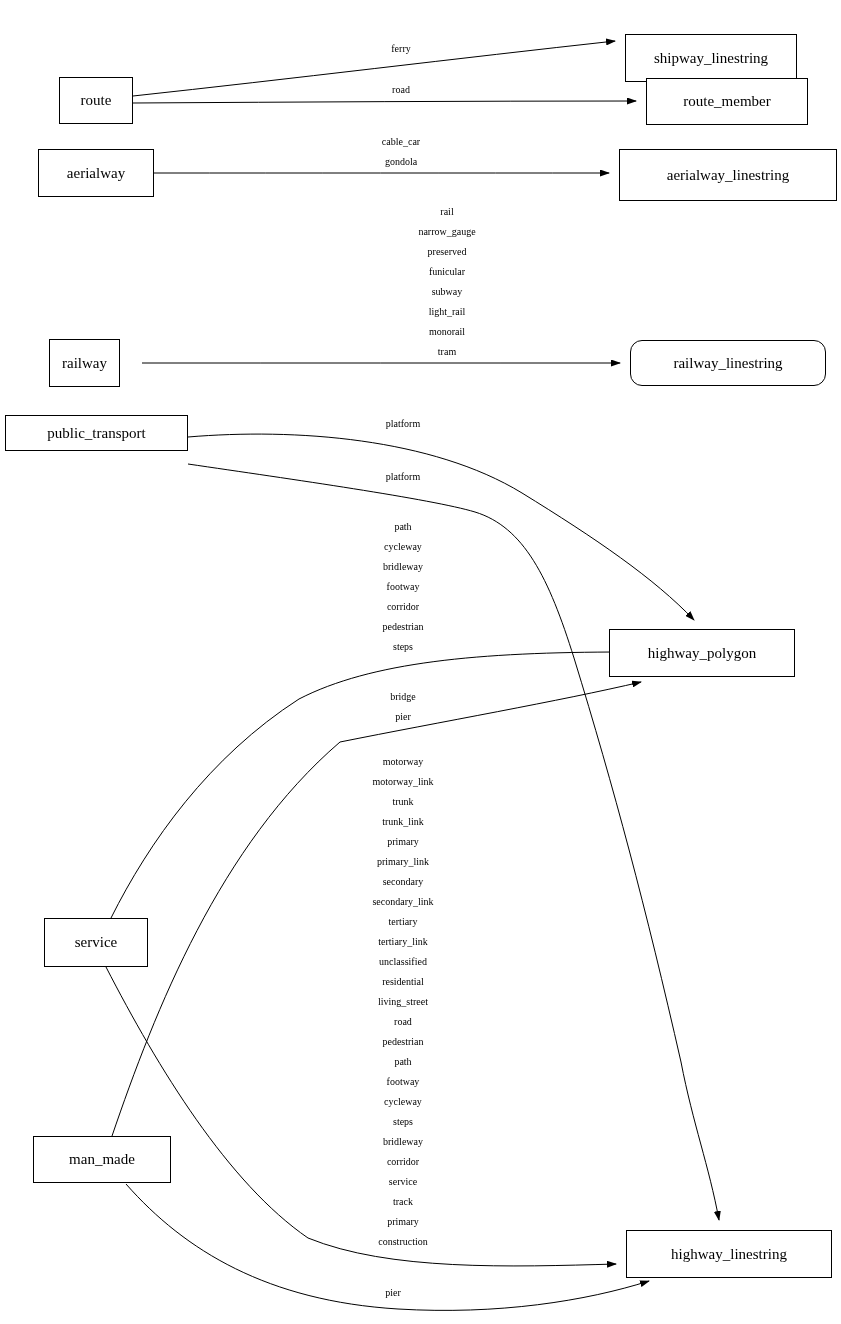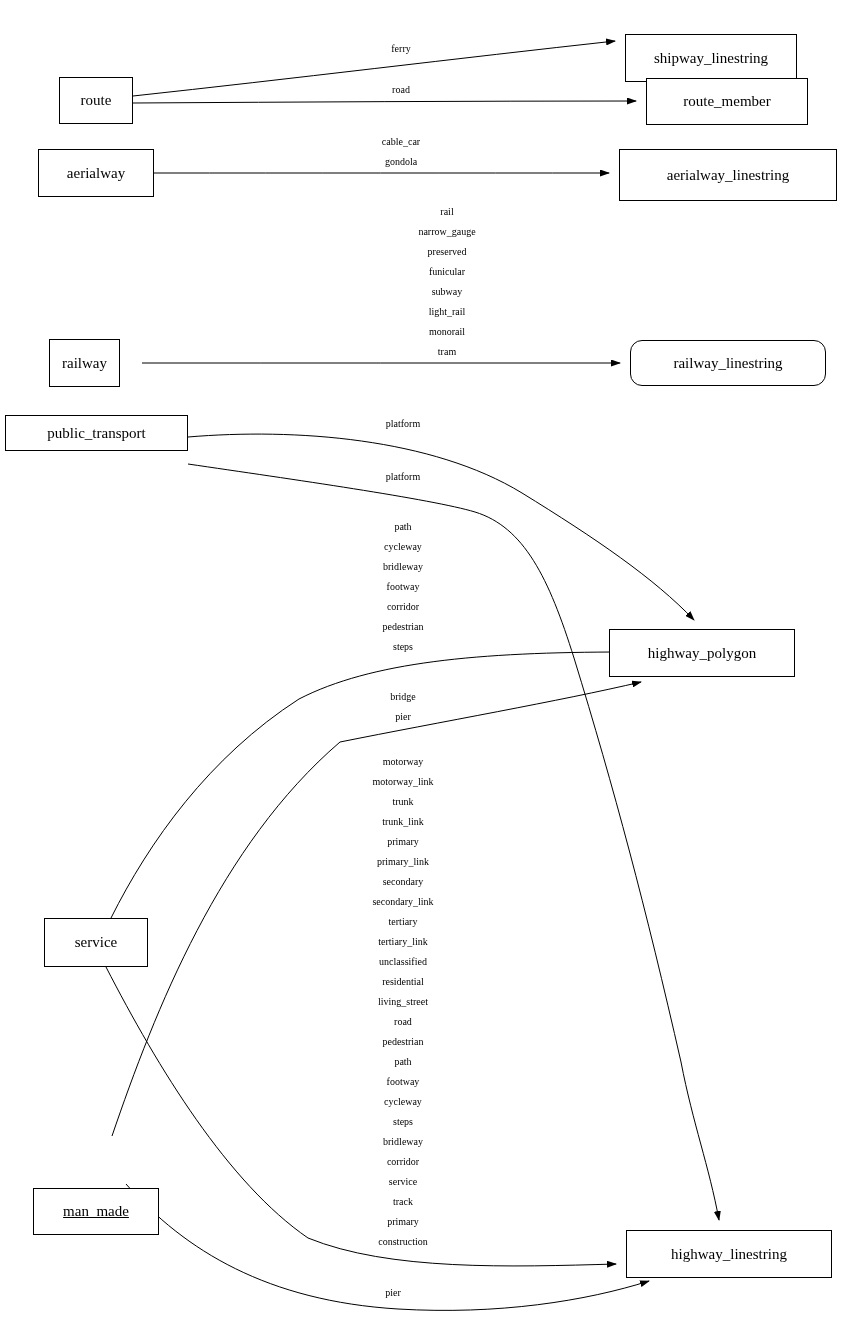--- a/index.html
+++ b/index.html
@@ -71,21 +71,21 @@
 
   <div class="node" style="left:59px; top:77px; width:74px; height:47px;">route</div>
   <div class="node" style="left:625px; top:4px; width:172px; height:48px;margin-top:30px;">shipway_linestring</div>
   <div class="node" style="left:38px; top:149px; width:116px; height:48px;">aerialway</div>
   <div class="node" style="left:646px; top:78px; width:162px; height:47px;">route_member</div>
   <div class="node" style="left:619px; top:149px; width:218px; height:52px;">aerialway_linestring</div>
   <div class="node" style="left:49px; top:339px; width:71px; height:48px;">railway</div>
   <div class="node" style="left:630px; top:340px; width:196px; height:46px;border-radius:12px;">railway_linestring</div>
   <div class="node" style="left:5px; top:415px; width:183px; height:36px;">public_transport</div>
   <div class="node" style="left:44px; top:918px; width:104px; height:49px;">service</div>
-  <div class="node" style="left:33px; top:1188px; width:126px; height:47px;text-decoration:underline;">man_made</div>
+  <div class="node" style="left:33px; top:1136px; width:138px; height:47px;">man_made</div>
   <div class="node" style="left:609px; top:629px; width:186px; height:48px;">highway_polygon</div>
   <div class="node" style="left:626px; top:1230px; width:206px; height:48px;">highway_linestring</div>
 
   <div class="edge-label" style="left:401px; top:39px;">
       <div>ferry</div>
     </div>
   <div class="edge-label" style="left:401px; top:80px;">
       <div>road</div>
     </div>
   <div class="edge-label" style="left:401px; top:132px;">

